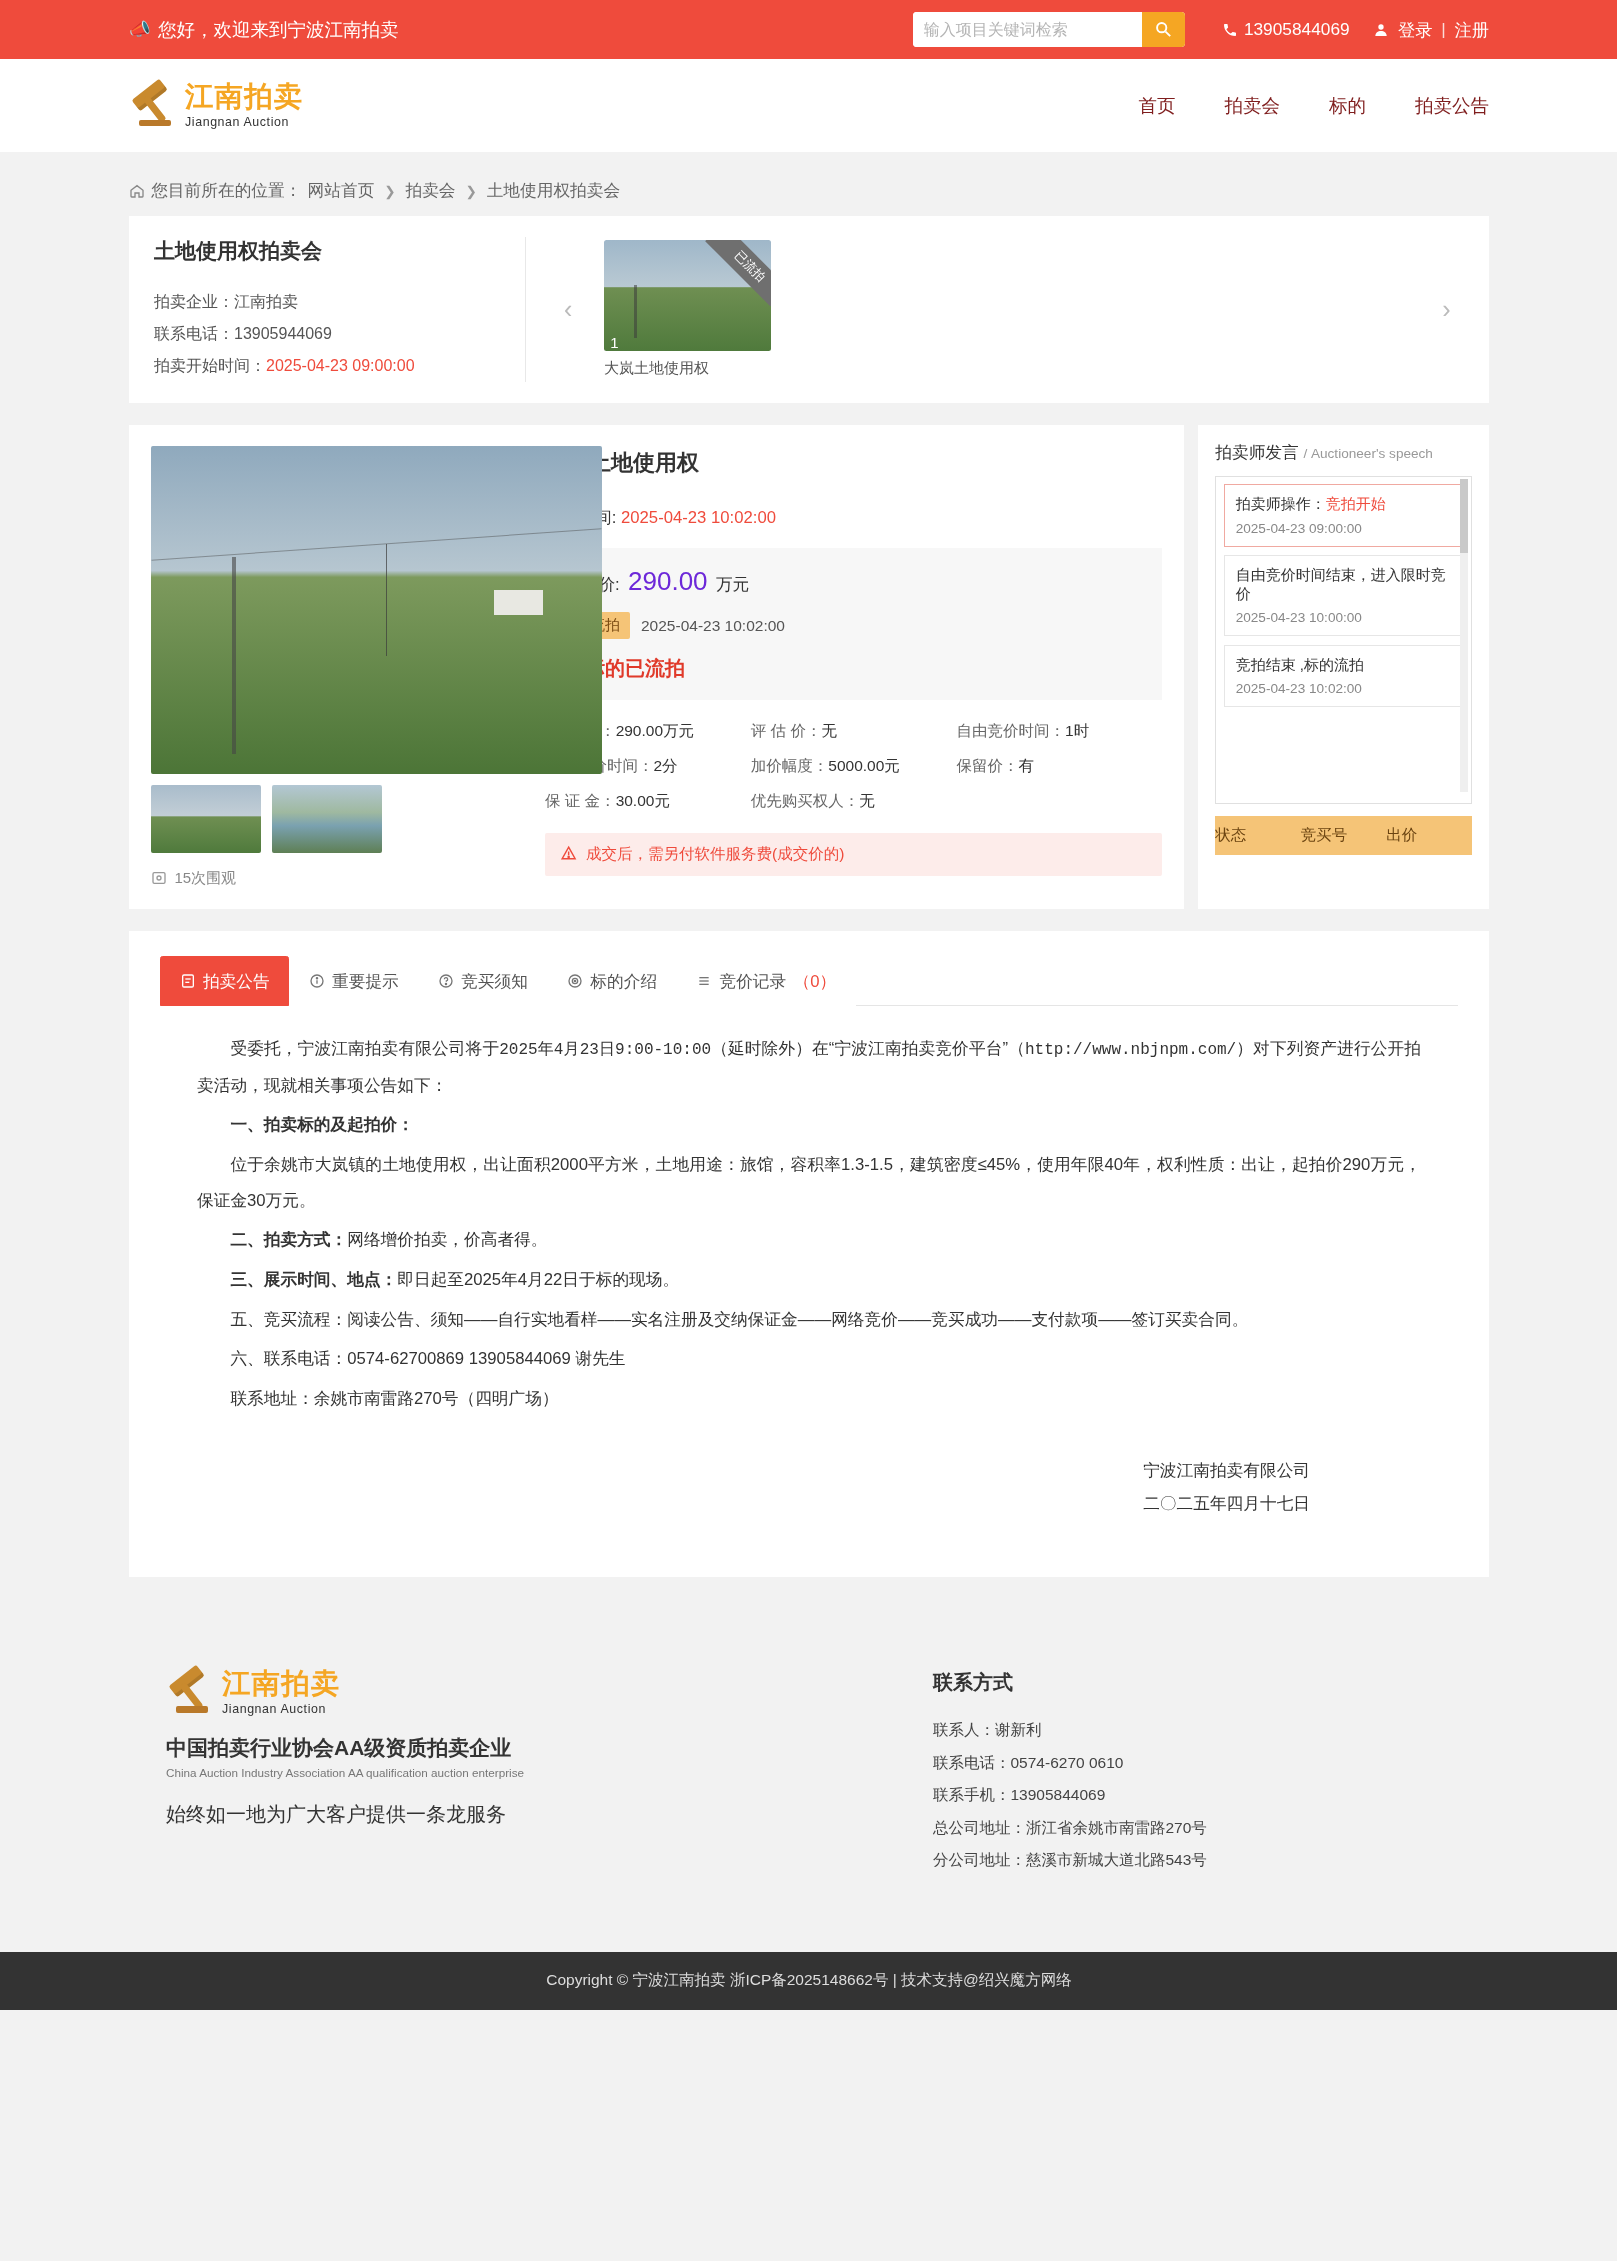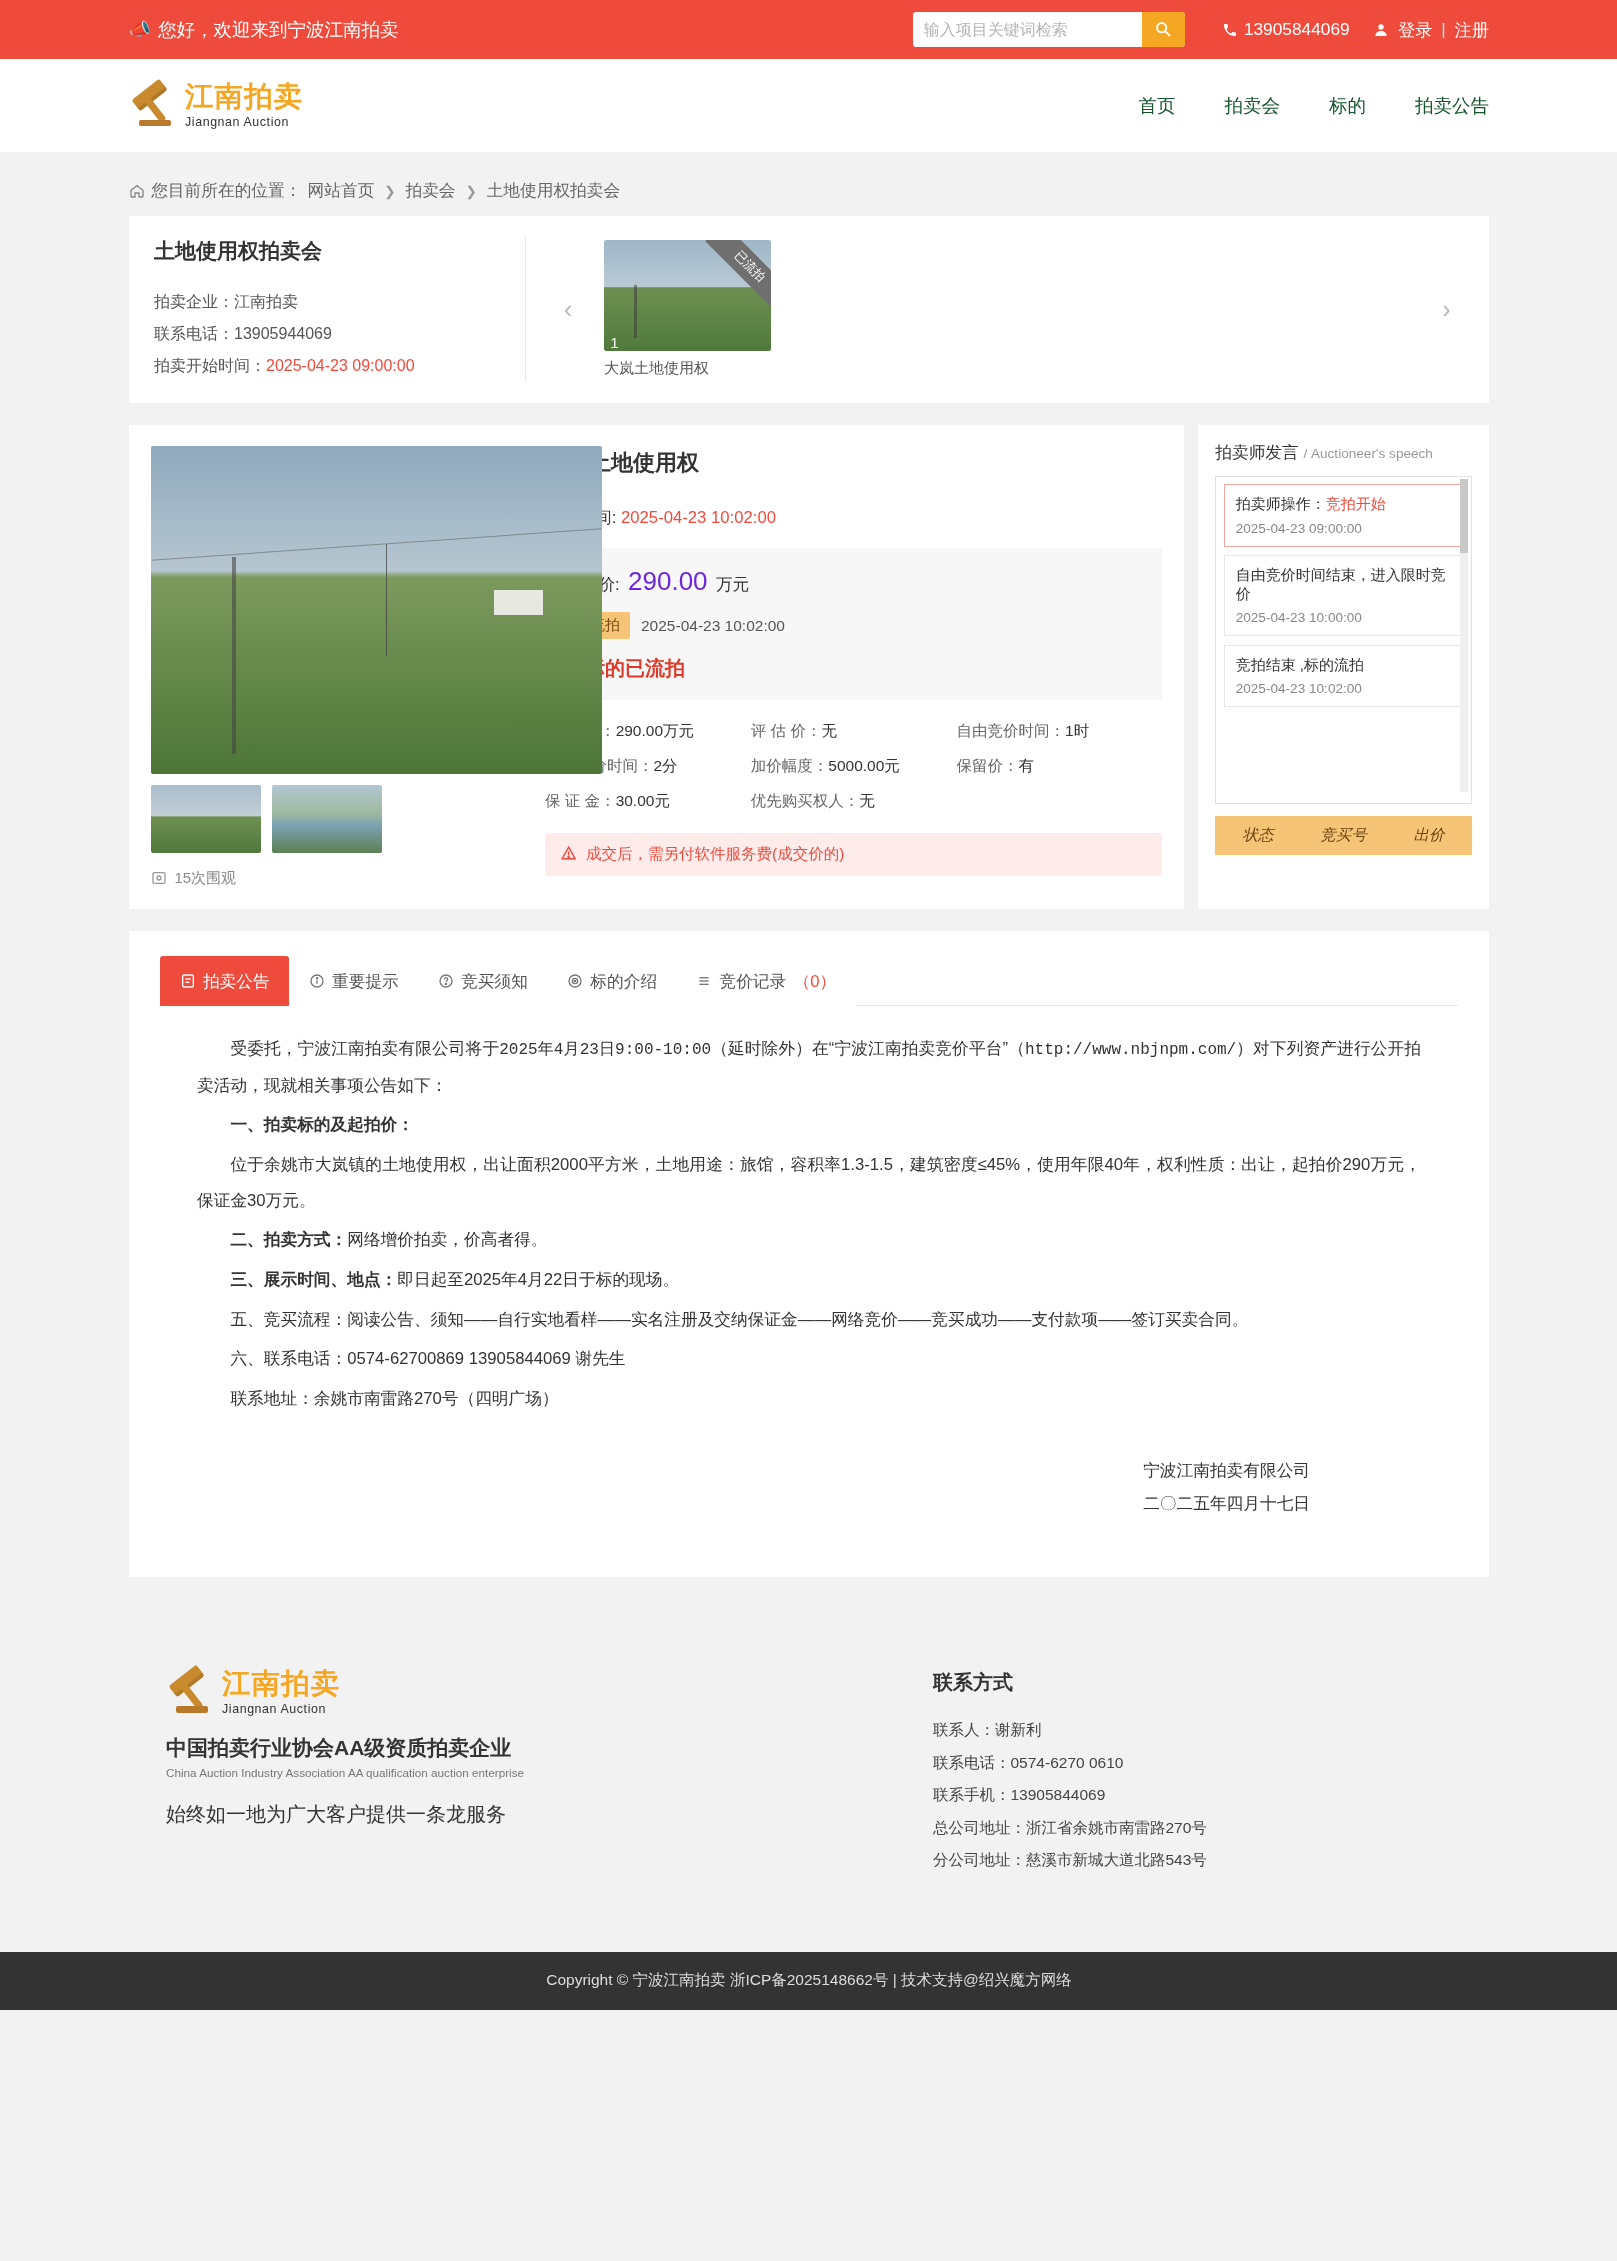--- a/index.html
+++ b/index.html
@@ -63,21 +63,21 @@
     position:absolute; width: 7.4px; height: 30px; background:#c98a2e;
     border-radius: 2.5px; transform: rotate(-38deg); left: 22px; top: 10px;
   }
   .logo-mark .base {
     position:absolute; width: 32px; height: 6.2px; background:#b9792a;
     border-radius: 1.9px; left: 10px; bottom: 1.2px;
   }
   .logo-text-cn { font-size: 28.4px; font-weight: bold; color:#f5a623; letter-spacing: 1.2px; line-height:1; }
   .logo-text-en { font-size: 12.4px; color:#333; letter-spacing: 0.6px; margin-top: 5px; }
   .nav { margin-left:auto; display:flex; align-items:center; gap: 49px; }
-  .nav a { color:#14532d; font-size: 18.5px; text-decoration:none; }
+  .nav a { color:#7f1d1d; font-size: 18.5px; text-decoration:none; }
 
   
   .crumb-wrap { width: 1360px; margin: 0 auto; padding: 27px 0 13.6px 0; }
   .crumb { display:flex; align-items:center; gap: 6.2px; font-size: 16.7px; color:#666; }
   .crumb a { color:#666; text-decoration:none; }
   .crumb .arrow { color:#999; font-size:13.6px; margin: 0 3.7px; }
 
   
   .container { width: 1360px; margin: 0 auto; }
   .card { background:#fff; }
@@ -179,21 +179,21 @@
   .speech-item { border:0.6px solid #e6e6e6; padding: 10px 11px; margin-bottom: 8.7px; }
   .speech-item .l1 { font-size: 15px; color:#333; }
   .speech-item .l1 .hl { color:#ef4b3c; }
   .speech-item .l2 { font-size: 13.6px; color:#888; margin-top: 6.2px; }
   .speech-item.first { border-color:#f0a9a1; }
   .scrollbar {
     position:absolute; right: 2.5px; top: 2.5px; width: 8.7px; height: 96%; background:#efefef;
   }
   .scrollbar .thumbbar { width: 8.7px; height: 74px; background:#c9c9c9; }
   .bid-head { display:flex; margin-top: 12.4px; background:#f5c477; color:#6b4411; font-size: 15.5px; }
-  .bid-head div { flex:1; text-align:center; padding: 8.7px 0; font-style: italic; }
+  .bid-head div { flex:1; padding: 8.7px 0; }
 
   
   .tabs-card { background:#fff; padding: 25px 31px 56px 31px; }
   .tabs { display:flex; gap: 0; border-bottom: 0.6px solid #e5e5e5; }
   .tab {
     display:flex; align-items:center; gap: 7.4px;
     padding: 12.4px 18.5px; font-size: 16.7px; color:#555; border:0.6px solid transparent;
     cursor:pointer; position:relative; top:0.6px; background:#fff;
   }
   .tab.active {

